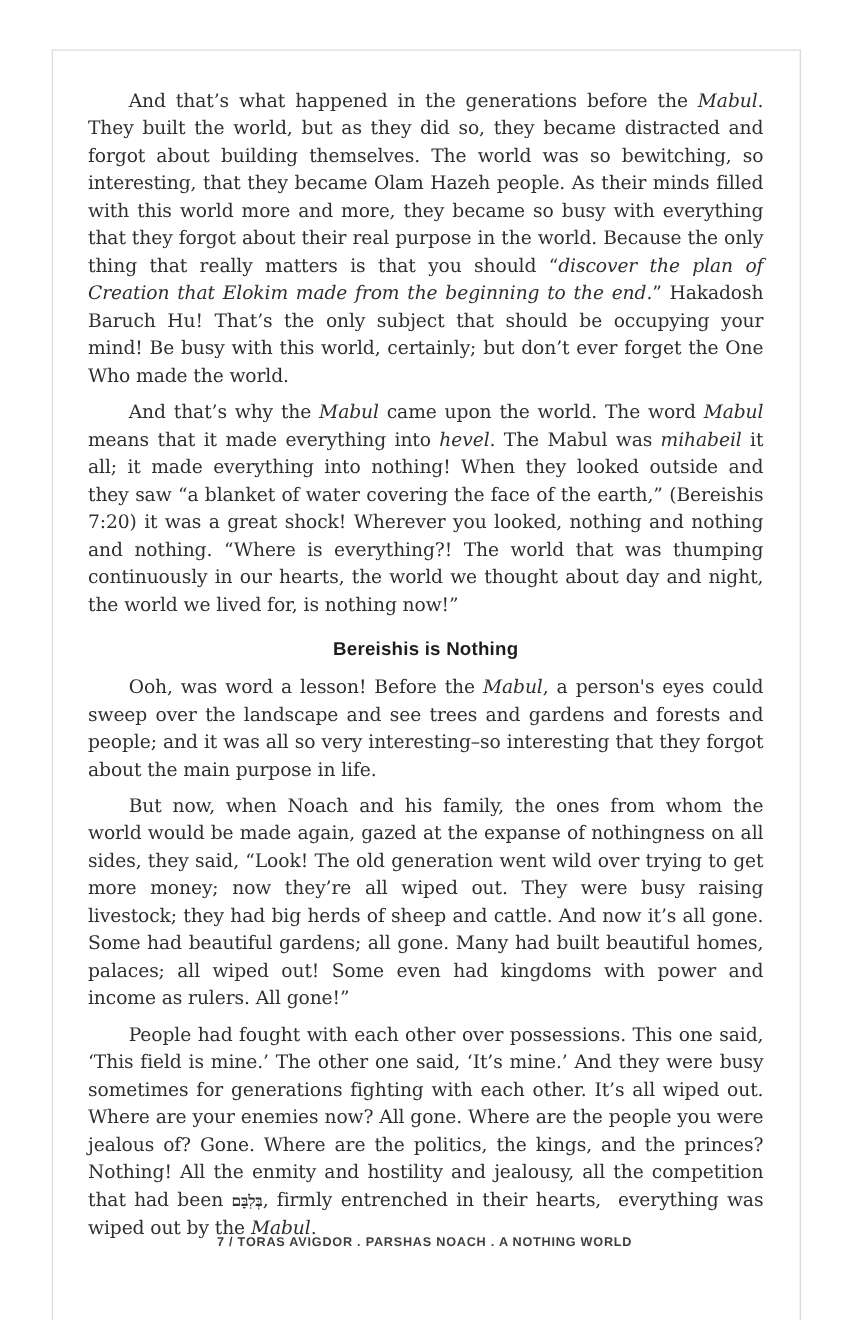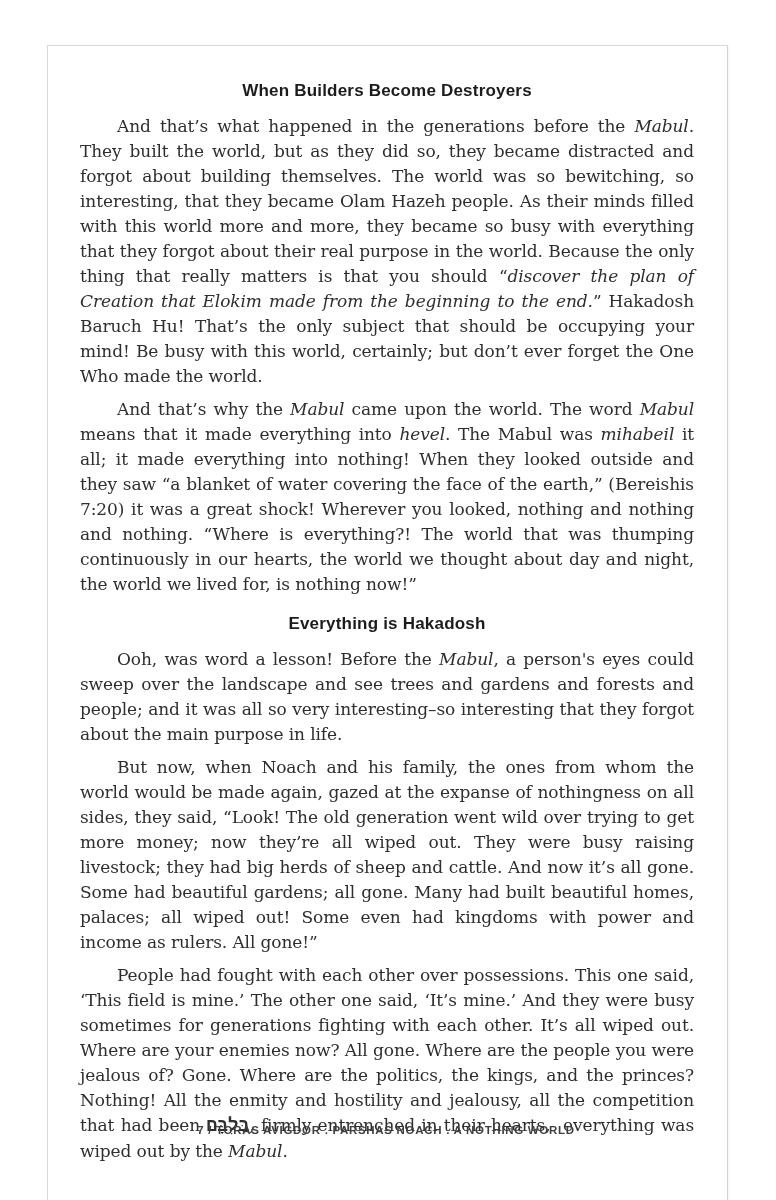--- a/index.html
+++ b/index.html
@@ -43,49 +43,48 @@
     font-size: 17px;
     line-height: 25px;
     letter-spacing: -0.1px;
     color: #2e2e2e;
     text-align: justify;
     text-indent: 37px;
     margin: 0 0 8px 0;
   }
   .it { font-style: italic; margin-top: 12px; }
   .he {
-    font-family: Liberation Mono, monospace;
+    font-family: Liberation Serif, serif;
     font-weight: bold;
-    font-size: 18px;
+    font-size: 14px;
   }
   .footer {
     position: absolute;
     left: 0;
     top: 1124px;
     width: 772px;
     text-align: center;
     font-family: "Liberation Sans", sans-serif;
     font-weight: bold;
     font-size: 11.5px;
     letter-spacing: 0.7px;
     color: #3e3e3e;
   }
 </style>
 </head>
 <body>
 
 <div class="page-frame">
   <div class="doc" id="doc-body">
       <section>
-        <h2 class="section-heading">When Builders Become Destroyers</h2>
         <p class="para"><span>And that’s what happened in the generations before the </span><span class="it">Mabul</span><span>. They built the world, but as they did so, they became distracted and forgot about building themselves. The world was so bewitching, so interesting, that they became Olam Hazeh people. As their minds filled with this world more and more, they became so busy with everything that they forgot about their real purpose in the world. Because the only thing that really matters is that you should “</span><span class="it">discover the plan of Creation that Elokim made from the beginning to the end.</span><span>” Hakadosh Baruch Hu! That’s the only subject that should be occupying your mind! Be busy with this world, certainly; but don’t ever forget the One Who made the world.</span></p>
         <p class="para"><span>And that’s why the </span><span class="it">Mabul</span><span> came upon the world. The word </span><span class="it">Mabul</span><span> means that it made everything into </span><span class="it">hevel</span><span>. The Mabul was </span><span class="it">mihabeil</span><span> it all; it made everything into nothing! When they looked outside and they saw “a blanket of water covering the face of the earth,” (Bereishis 7:20) it was a great shock! Wherever you looked, nothing and nothing and nothing. “Where is everything?! The world that was thumping continuously in our hearts, the world we thought about day and night, the world we lived for, is nothing now!”</span></p>
       </section>
       <section>
-        <h2 class="section-heading">Everything is Hakadosh</h2>
+        <h2 class="section-heading">Bereishis is Nothing</h2>
         <p class="para"><span>Ooh, was word a lesson! Before the </span><span class="it">Mabul</span><span>, a person's eyes could sweep over the landscape and see trees and gardens and forests and people; and it was all so very interesting–so interesting that they forgot about the main purpose in life.</span></p>
         <p class="para"><span>But now, when Noach and his family, the ones from whom the world would be made again, gazed at the expanse of nothingness on all sides, they said, “Look! The old generation went wild over trying to get more money; now they’re all wiped out. They were busy raising livestock; they had big herds of sheep and cattle. And now it’s all gone. Some had beautiful gardens; all gone. Many had built beautiful homes, palaces; all wiped out! Some even had kingdoms with power and income as rulers. All gone!”</span></p>
         <p class="para"><span>People had fought with each other over possessions. This one said, ‘This field is mine.’ The other one said, ‘It’s mine.’ And they were busy sometimes for generations fighting with each other. It’s all wiped out. Where are your enemies now? All gone. Where are the people you were jealous of? Gone. Where are the politics, the kings, and the princes? Nothing! All the enmity and hostility and jealousy, all the competition that had been </span><span class="he">בְּלִבָּם</span><span>, firmly entrenched in their hearts,&nbsp; everything was wiped out by the </span><span class="it">Mabul</span><span>.</span></p>
       </section>
     </div>
 </div>
 
 <div class="footer">7 / TORAS AVIGDOR . PARSHAS NOACH . A NOTHING WORLD</div>
 
 </body></html>

